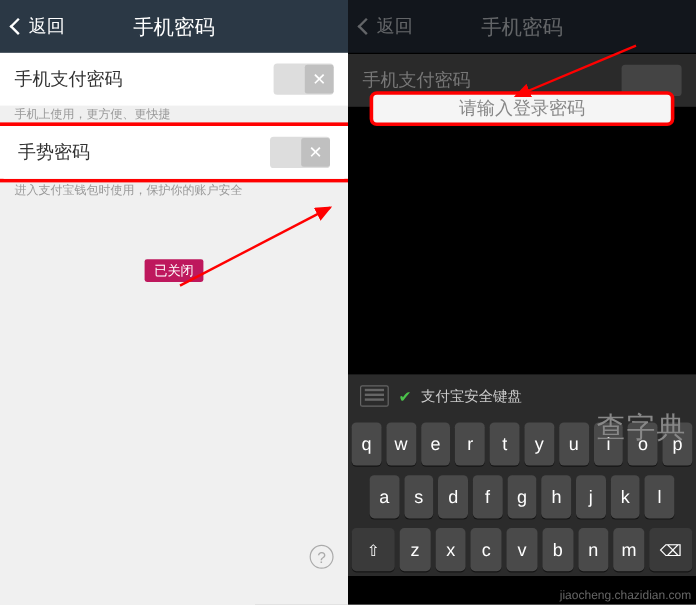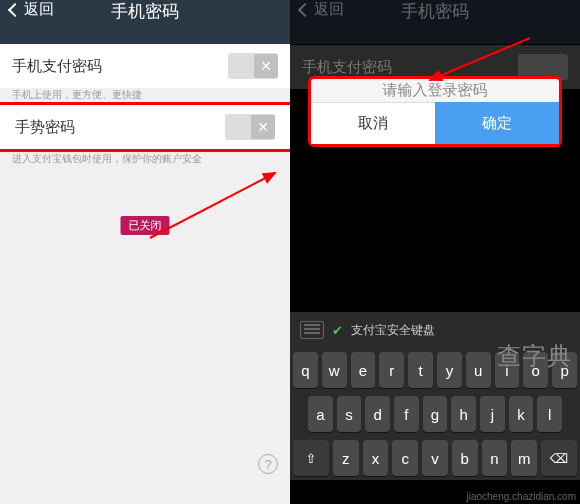--- a/index.html
+++ b/index.html
@@ -3,21 +3,21 @@
   <meta charset="utf-8">
   <style>
     * { margin: 0; padding: 0; box-sizing: border-box; }
     body { font-family: -apple-system, "Helvetica Neue", Arial, sans-serif; background: #fff; }
     .container { width: 580px; height: 504px; display: flex; position: relative; overflow: hidden; }
     .screen { width: 290px; height: 504px; position: relative; }
     .screen-left { background: #f0f0f0; }
     .screen-right { background: #000; }
     
     
-    .header { height: 44px; background: #2b3845; display: flex; align-items: flex-start; color: #fff; position: relative; }
+    .header { height: 44px; background: #2b3845; display: flex; align-items: center; color: #fff; position: relative; }
     .header-dark { background: #1a2028; opacity: 0.7; }
     .back-btn { display: flex; align-items: center; padding: 0 10px; font-size: 15px; cursor: pointer; }
     .chevron-left { display: inline-block; width: 10px; height: 10px; border-left: 2px solid #fff; border-bottom: 2px solid #fff; transform: rotate(45deg); margin-right: 4px; }
     .header-title { position: absolute; left: 50%; transform: translateX(-50%); font-size: 17px; font-weight: 400; }
     
     
     .row { background: #fff; height: 44px; display: flex; align-items: center; justify-content: space-between; padding: 0 12px; font-size: 15px; color: #333; }
     .row-desc { padding: 0 12px; font-size: 10px; color: #999; }
     .toggle { width: 50px; height: 26px; background: #ddd; border-radius: 3px; position: relative; display: flex; align-items: center; justify-content: flex-end; }
     .toggle-x { width: 24px; height: 24px; background: #c0c0c0; display: flex; align-items: center; justify-content: center; color: #fff; font-size: 14px; border-radius: 2px; }
@@ -120,24 +120,20 @@
       <div class="header-title" style="opacity:0.5">手机密码</div>
     </div>
 
     <div class="dimmed-row">
       <span>手机支付密码</span>
       <div class="dimmed-toggle"></div>
     </div>
 
     <div class="dialog">
       <div class="dialog-title">请输入登录密码</div>
-      <div class="dialog-btns">
-        <div class="dialog-btn btn-cancel">取消</div>
-        <div class="dialog-btn btn-confirm">确定</div>
-      </div>
     </div>
 
     <div class="arrow" style="top:30px; left:130px;">
       <svg width="120" height="60">
           <defs>
             <marker id="ah2" markerWidth="8" markerHeight="8" refX="6" refY="3" orient="auto">
               <path d="M0,0 L7,3 L0,6 Z" fill="#ff0000"></path>
             </marker>
           </defs>
           <line x1="110" y1="8" x2="10" y2="50" stroke="#ff0000" stroke-width="2" marker-end="url(#ah2)"></line>

